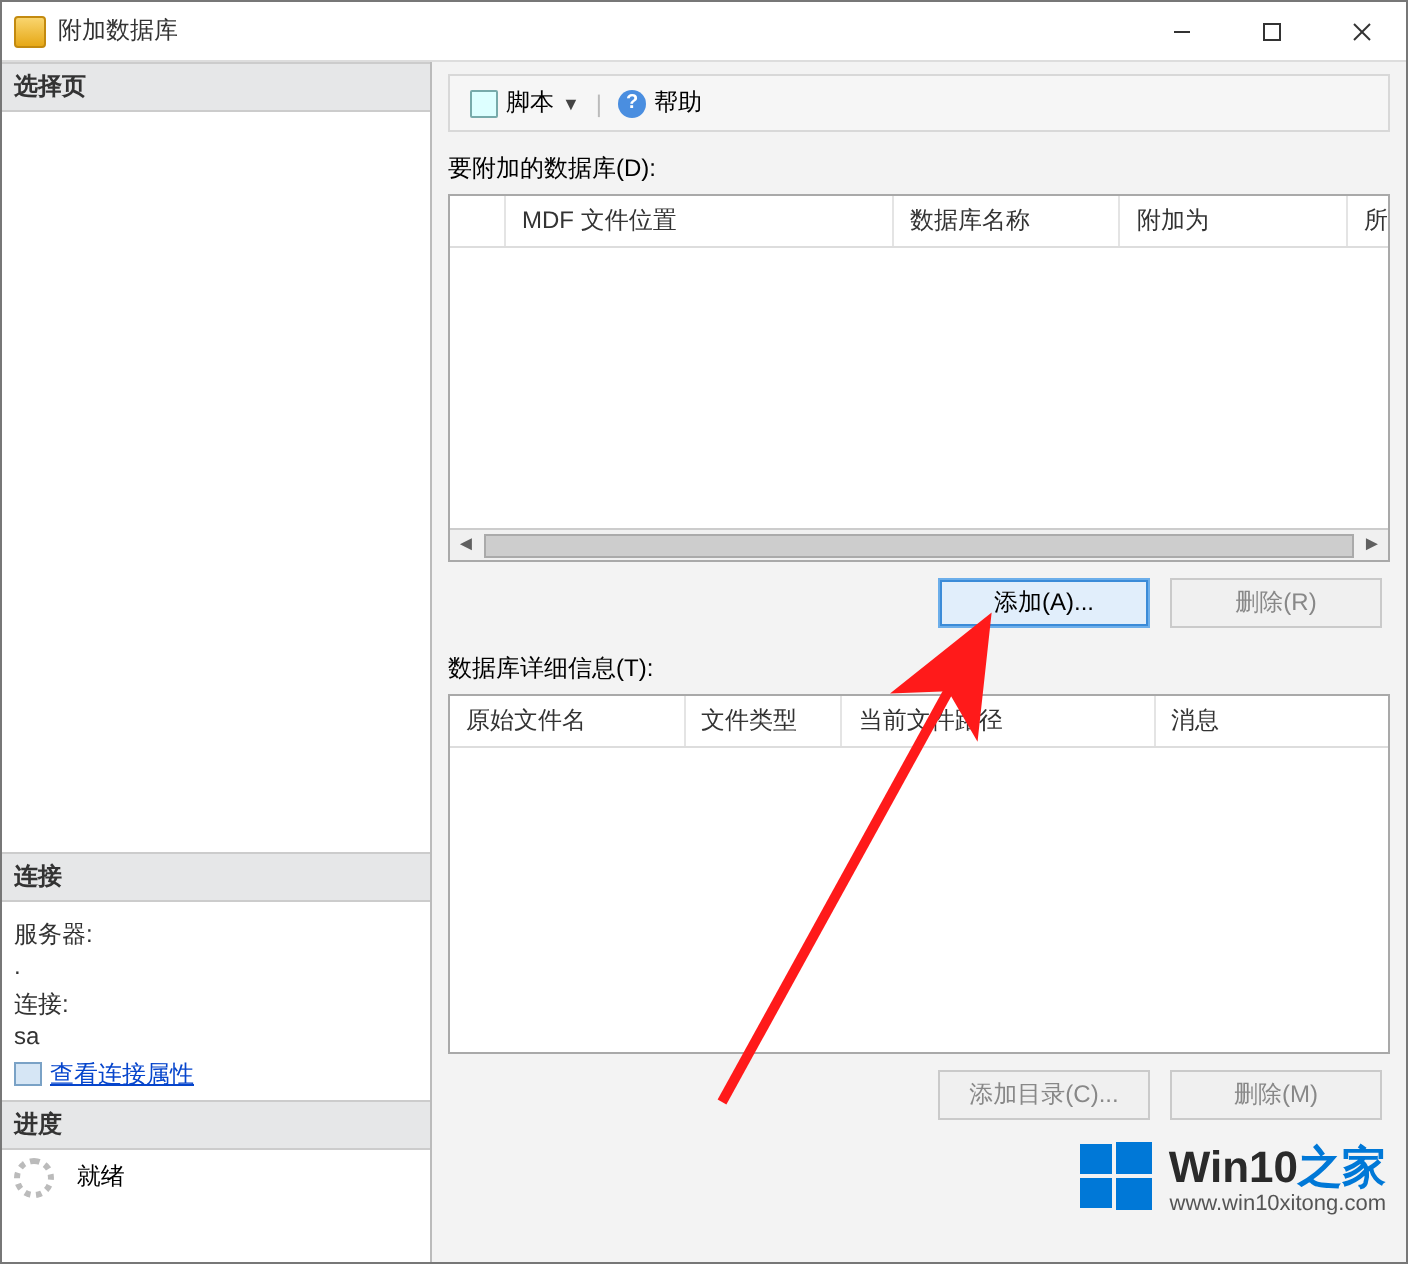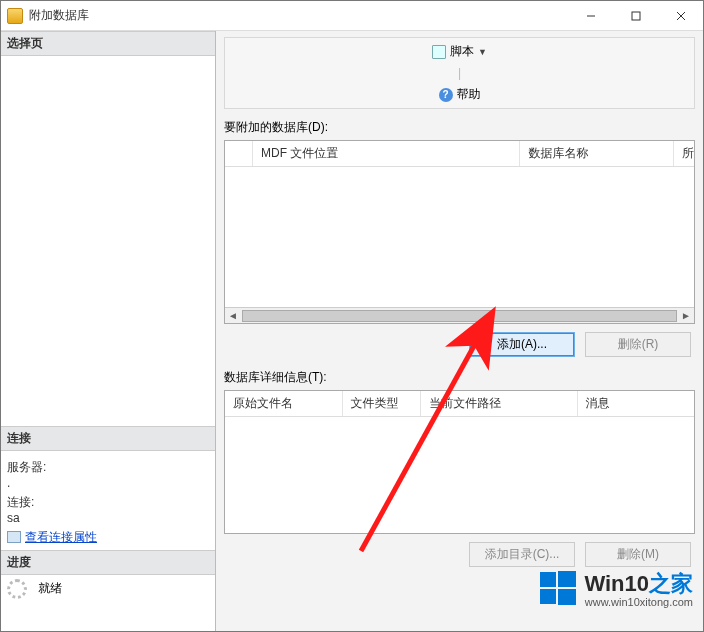--- a/index.html
+++ b/index.html
@@ -98,21 +98,20 @@
     flex-direction: column;
     background: #f3f3f3;
     padding: 6px 8px 6px 8px;
   }
   .toolbar {
     background: #f6f6f6;
     border: 1px solid #d8d8d8;
     padding: 3px 6px;
     display: flex; align-items: center; gap: 4px;
     margin-bottom: 8px;
-    flex-direction: column;
   }
   .tool-btn { display: inline-flex; align-items: center; gap: 4px; padding: 2px 4px; }
   .tb-icon {
     width: 14px; height: 14px; border: 1px solid #7aa; background: #dff; border-radius: 1px;
   }
   .help-icon {
     width: 14px; height: 14px; border-radius: 50%; background: #4a8ee0; color: #fff;
     display: inline-flex; align-items: center; justify-content: center; font-size: 10px; font-weight: bold;
   }
   .dd-arrow { font-size: 9px; color: #444; }
@@ -145,21 +144,21 @@
   .lv-scroll .thumb { flex: 1; height: 12px; background: #cdcdcd; border: 1px solid #aaa; margin: 0 1px; }
   .btn-row { display: flex; justify-content: flex-end; gap: 10px; margin: 8px 4px 10px 0; }
   .btn {
     min-width: 106px; padding: 3px 10px;
     background: #e9e9e9; border: 1px solid #adadad;
     text-align: center; font-size: 12px;
   }
   .btn.primary { background: #e1eefb; border: 1px solid #6caeea; box-shadow: 0 0 0 1px #3b8bd8 inset;}
   .btn.disabled { color: #888; background: #f0f0f0; border-color: #cacaca; }
   #db-list { height: 184px; }
-  #detail-list { height: 144px; }
+  #detail-list { height: 180px; }
   
   .arrow-annot {
     position: absolute;
     pointer-events: none;
     left: 320px; top: 300px;
     width: 200px; height: 260px;
     z-index: 50;
   }
   
   .watermark {
@@ -238,20 +237,21 @@
           <span>帮助</span>
         </span>
       </div>
 
       <div class="field-label">要附加的数据库(D):</div>
       <div id="db-list" class="listview">
         <div class="lv-header">
           <div class="lv-col" style="width:28px;"></div>
           <div class="lv-col" style="flex:2.2;">MDF 文件位置</div>
           <div class="lv-col" style="flex:1.2;">数据库名称</div>
+          <div class="lv-col" style="flex:1.2;">附加为</div>
           <div class="lv-col" style="width:20px;border-right:none;">所</div>
         </div>
         <div class="lv-body"></div>
         <div class="lv-scroll">
           <div class="arrow">◄</div>
           <div class="thumb"></div>
           <div class="arrow">►</div>
         </div>
       </div>
 

